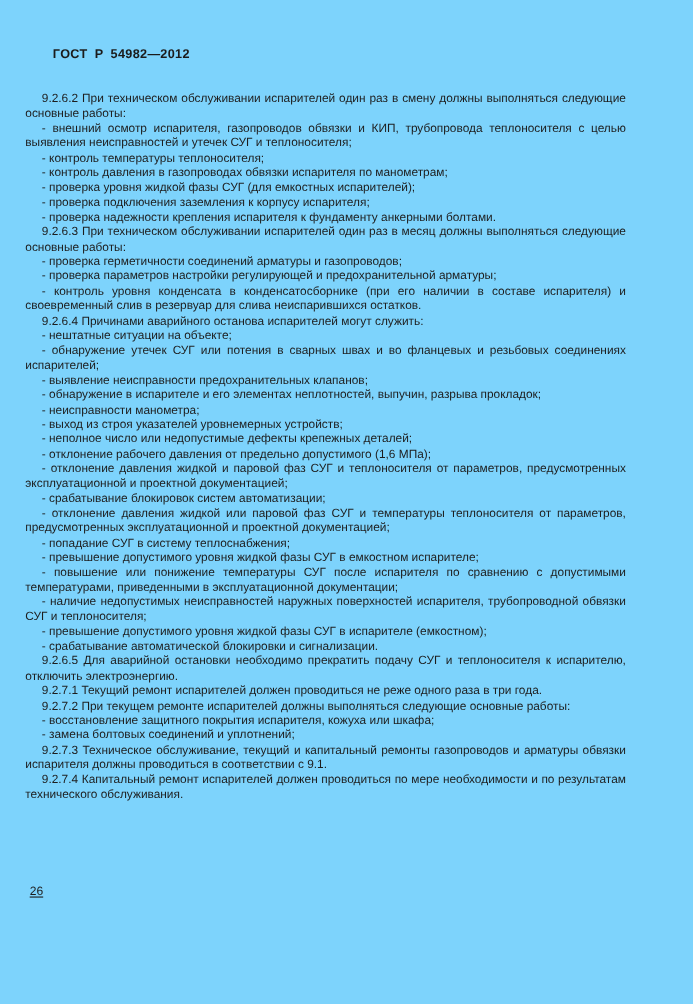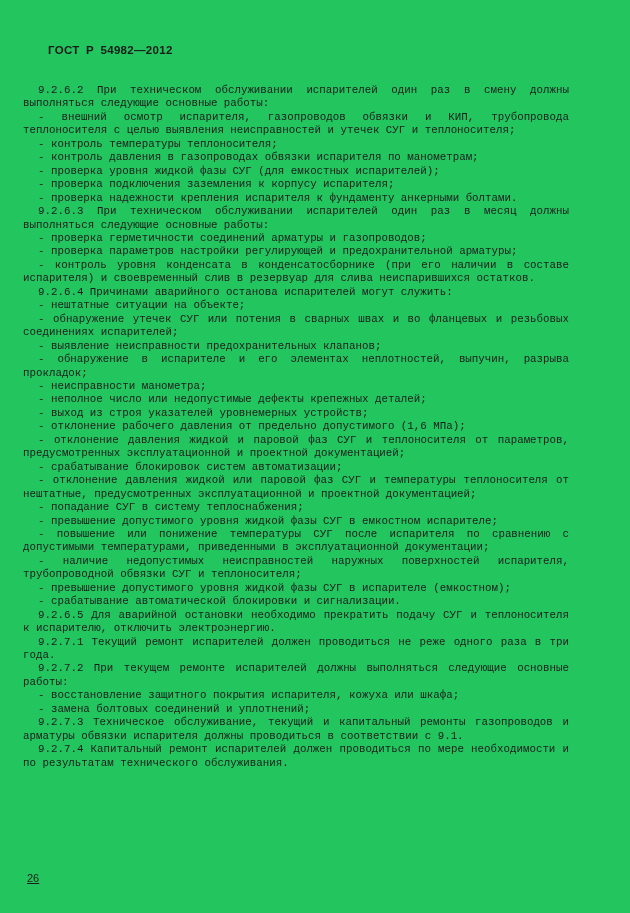--- a/index.html
+++ b/index.html
@@ -4,21 +4,21 @@
 <style>
   html, body {
     margin: 0;
     padding: 0;
     background: #ffffff;
   }
   .page {
     position: relative;
     width: 630px;
     height: 913px;
-    background: #22c55e;
+    background: #7dd3fc;
     overflow: hidden;
     font-family: "Liberation Sans", sans-serif;
     color: #1d1d1d;
   }
   .doc-header {
     position: absolute;
     left: 48px;
     top: 44px;
     font-size: 11.5px;
     font-weight: bold;
@@ -34,29 +34,28 @@
     width: 546px;
     font-size: 10.8px;
     line-height: 13.45px;
     text-align: justify;
     color: #1d1d1d;
   }
   .content p.para {
     margin: 0;
     padding: 0;
     text-indent: 15px;
-    font-family: Liberation Mono, monospace;
   }
   .content p.para.bold {
     font-weight: bold;
   }
   .page-number {
     position: absolute;
     left: 27px;
-    top: 872px;
+    top: 805px;
     font-size: 11px;
     color: #1d1d1d;
     text-decoration: underline;
   }
 </style>
 </head>
 <body>
 
 <div class="page">
   <div class="doc-header">ГОСТ Р 54982—2012</div>
@@ -72,26 +71,26 @@
       <p class="para">9.2.6.3 При техническом обслуживании испарителей один раз в месяц должны выполняться следующие основные работы:</p>
       <p class="para">- проверка герметичности соединений арматуры и газопроводов;</p>
       <p class="para">- проверка параметров настройки регулирующей и предохранительной арматуры;</p>
       <p class="para">- контроль уровня конденсата в конденсатосборнике (при его наличии в составе испарителя) и своевременный слив в резервуар для слива неиспарившихся остатков.</p>
       <p class="para">9.2.6.4 Причинами аварийного останова испарителей могут служить:</p>
       <p class="para">- нештатные ситуации на объекте;</p>
       <p class="para">- обнаружение утечек СУГ или потения в сварных швах и во фланцевых и резьбовых соединениях испарителей;</p>
       <p class="para">- выявление неисправности предохранительных клапанов;</p>
       <p class="para">- обнаружение в испарителе и его элементах неплотностей, выпучин, разрыва прокладок;</p>
       <p class="para">- неисправности манометра;</p>
+      <p class="para">- выход из строя указателей уровнемерных устройств;</p>
       <p class="para">- неполное число или недопустимые дефекты крепежных деталей;</p>
-      <p class="para">- выход из строя указателей уровнемерных устройств;</p>
       <p class="para">- отклонение рабочего давления от предельно допустимого (1,6 МПа);</p>
       <p class="para">- отклонение давления жидкой и паровой фаз СУГ и теплоносителя от параметров, предусмотренных эксплуатационной и проектной документацией;</p>
       <p class="para">- срабатывание блокировок систем автоматизации;</p>
-      <p class="para">- отклонение давления жидкой или паровой фаз СУГ и температуры теплоносителя от нештатные, предусмотренных эксплуатационной и проектной документацией;</p>
+      <p class="para">- отклонение давления жидкой или паровой фаз СУГ и температуры теплоносителя от параметров, предусмотренных эксплуатационной и проектной документацией;</p>
       <p class="para">- попадание СУГ в систему теплоснабжения;</p>
       <p class="para">- превышение допустимого уровня жидкой фазы СУГ в емкостном испарителе;</p>
       <p class="para">- повышение или понижение температуры СУГ после испарителя по сравнению с допустимыми температурами, приведенными в эксплуатационной документации;</p>
       <p class="para">- наличие недопустимых неисправностей наружных поверхностей испарителя, трубопроводной обвязки СУГ и теплоносителя;</p>
       <p class="para">- превышение допустимого уровня жидкой фазы СУГ в испарителе (емкостном);</p>
       <p class="para">- срабатывание автоматической блокировки и сигнализации.</p>
       <p class="para">9.2.6.5 Для аварийной остановки необходимо прекратить подачу СУГ и теплоносителя к испарителю, отключить электроэнергию.</p>
       <p class="para">9.2.7.1 Текущий ремонт испарителей должен проводиться не реже одного раза в три года.</p>
       <p class="para">9.2.7.2 При текущем ремонте испарителей должны выполняться следующие основные работы:</p>
       <p class="para">- восстановление защитного покрытия испарителя, кожуха или шкафа;</p>

